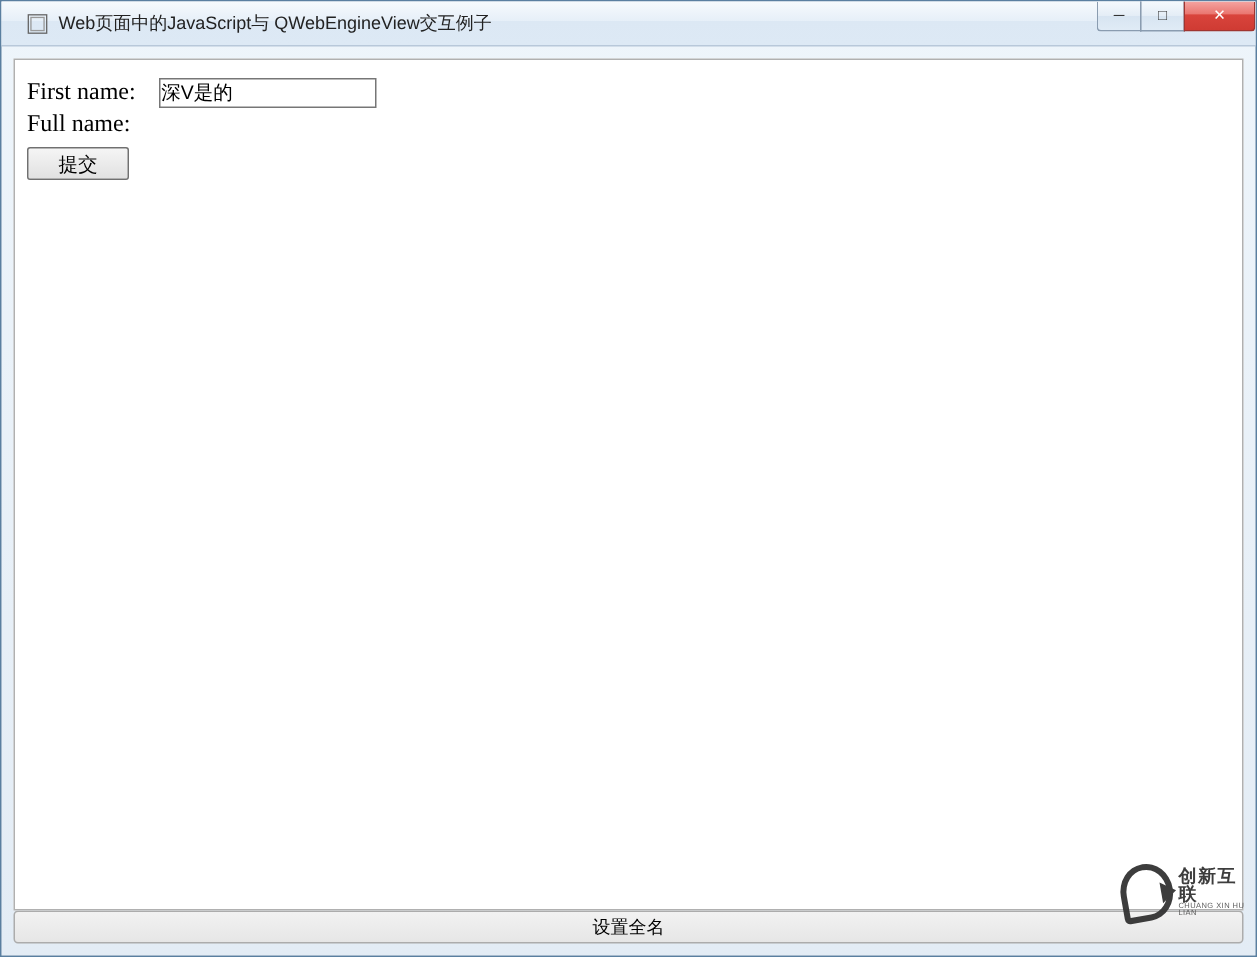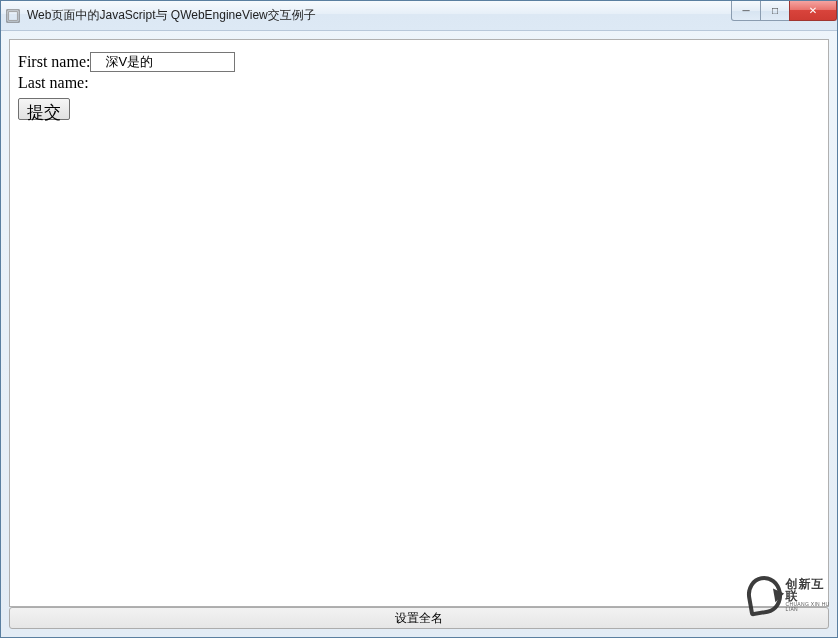--- a/index.html
+++ b/index.html
@@ -24,21 +24,21 @@
       display: flex;
       flex-direction: column;
       position: relative;
     }
     .titlebar {
       height: 30px;
       background: linear-gradient(to bottom, #f6fafd 0%, #e6eff8 45%, #dce8f4 46%, #dde9f5 100%);
       border-bottom: 1px solid #b8c8da;
       display: flex;
       align-items: center;
-      padding: 0 0 0 4px;
+      padding: 0 0 0 16px;
       position: relative;
     }
     .app-icon {
       width: 16px;
       height: 16px;
       margin-right: 6px;
       display: inline-flex;
       align-items: center;
       justify-content: center;
     }
@@ -98,42 +98,42 @@
       font-size: 16px;
       position: relative;
     }
     .form-row {
       display: flex;
       align-items: center;
       margin-bottom: 2px;
     }
     .form-label {
       white-space: nowrap;
-      margin-right: 0;
+      margin-right: 16px;
       color: #000;
     }
     .text-input {
       width: 145px;
       height: 20px;
       border: 1px solid #767676;
-      padding: 1px 14px;
+      padding: 1px 0;
       font-family: Arial, sans-serif;
       font-size: 13px;
       background: #fff;
     }
     .text-input[disabled] {
       background: #ebebe4;
       color: #545454;
     }
     .submit-btn {
       margin-top: 4px;
       height: 22px;
-      padding: 2px 8px;
+      padding: 2px 20px;
       font-family: Arial, sans-serif;
-      font-size: 17px;
+      font-size: 13px;
       background: linear-gradient(to bottom, #f5f5f5, #e1e1e1);
       border: 1px solid #707070;
       border-radius: 2px;
       cursor: pointer;
     }
     .bottom-button {
       margin-top: 0;
       height: 22px;
       background: linear-gradient(to bottom, #f2f2f2, #e6e6e6);
       border: 1px solid #acacac;
@@ -216,21 +216,21 @@
     </div>
   </div>
 
   <div class="content-area">
     <div class="webview-frame">
       <div class="form-row">
         <span class="form-label">First name:</span>
         <input type="text" class="text-input" value="深V是的" style="">
       </div>
       <div class="form-row">
-        <span class="form-label">Last name:</span>
+        <span class="form-label">Full name:</span>
       </div>
       <button class="submit-btn">提交</button>
     </div>
 
     <button class="bottom-button">设置全名</button>
   </div>
 
   <div class="watermark-logo">
     <div class="logo-shape"></div>
     <div class="logo-text">

